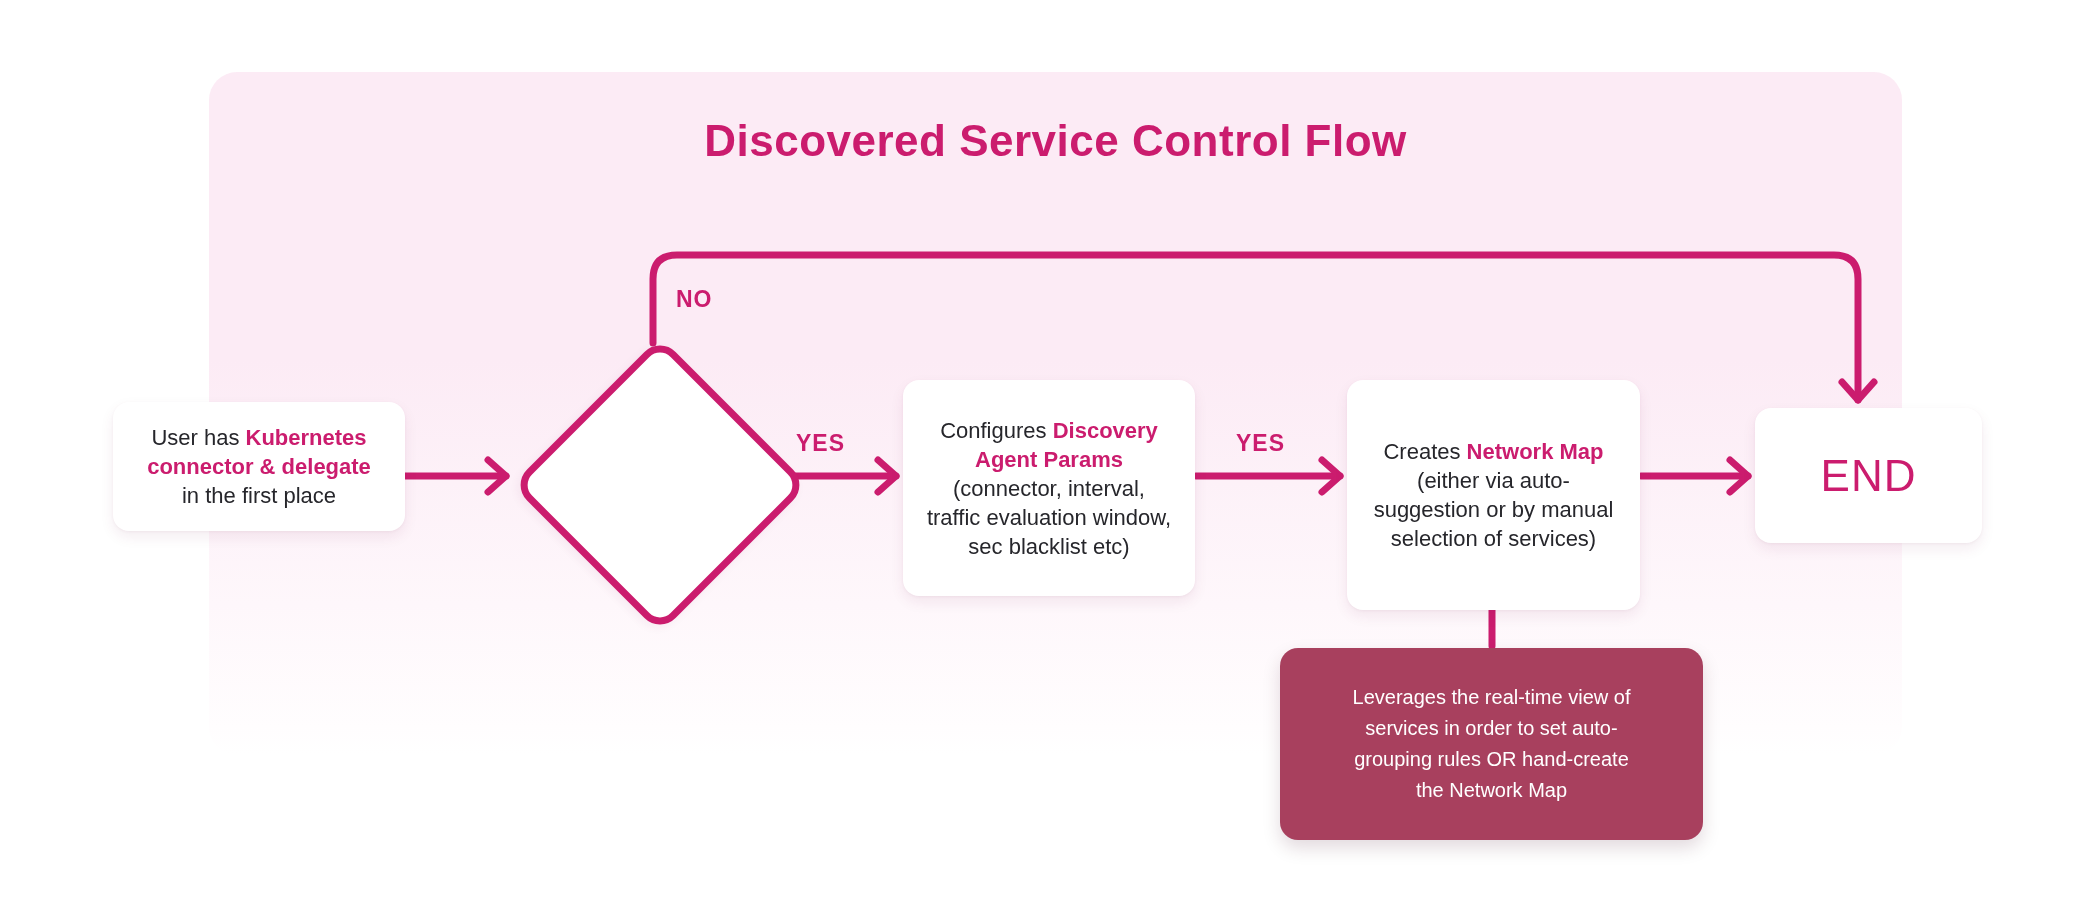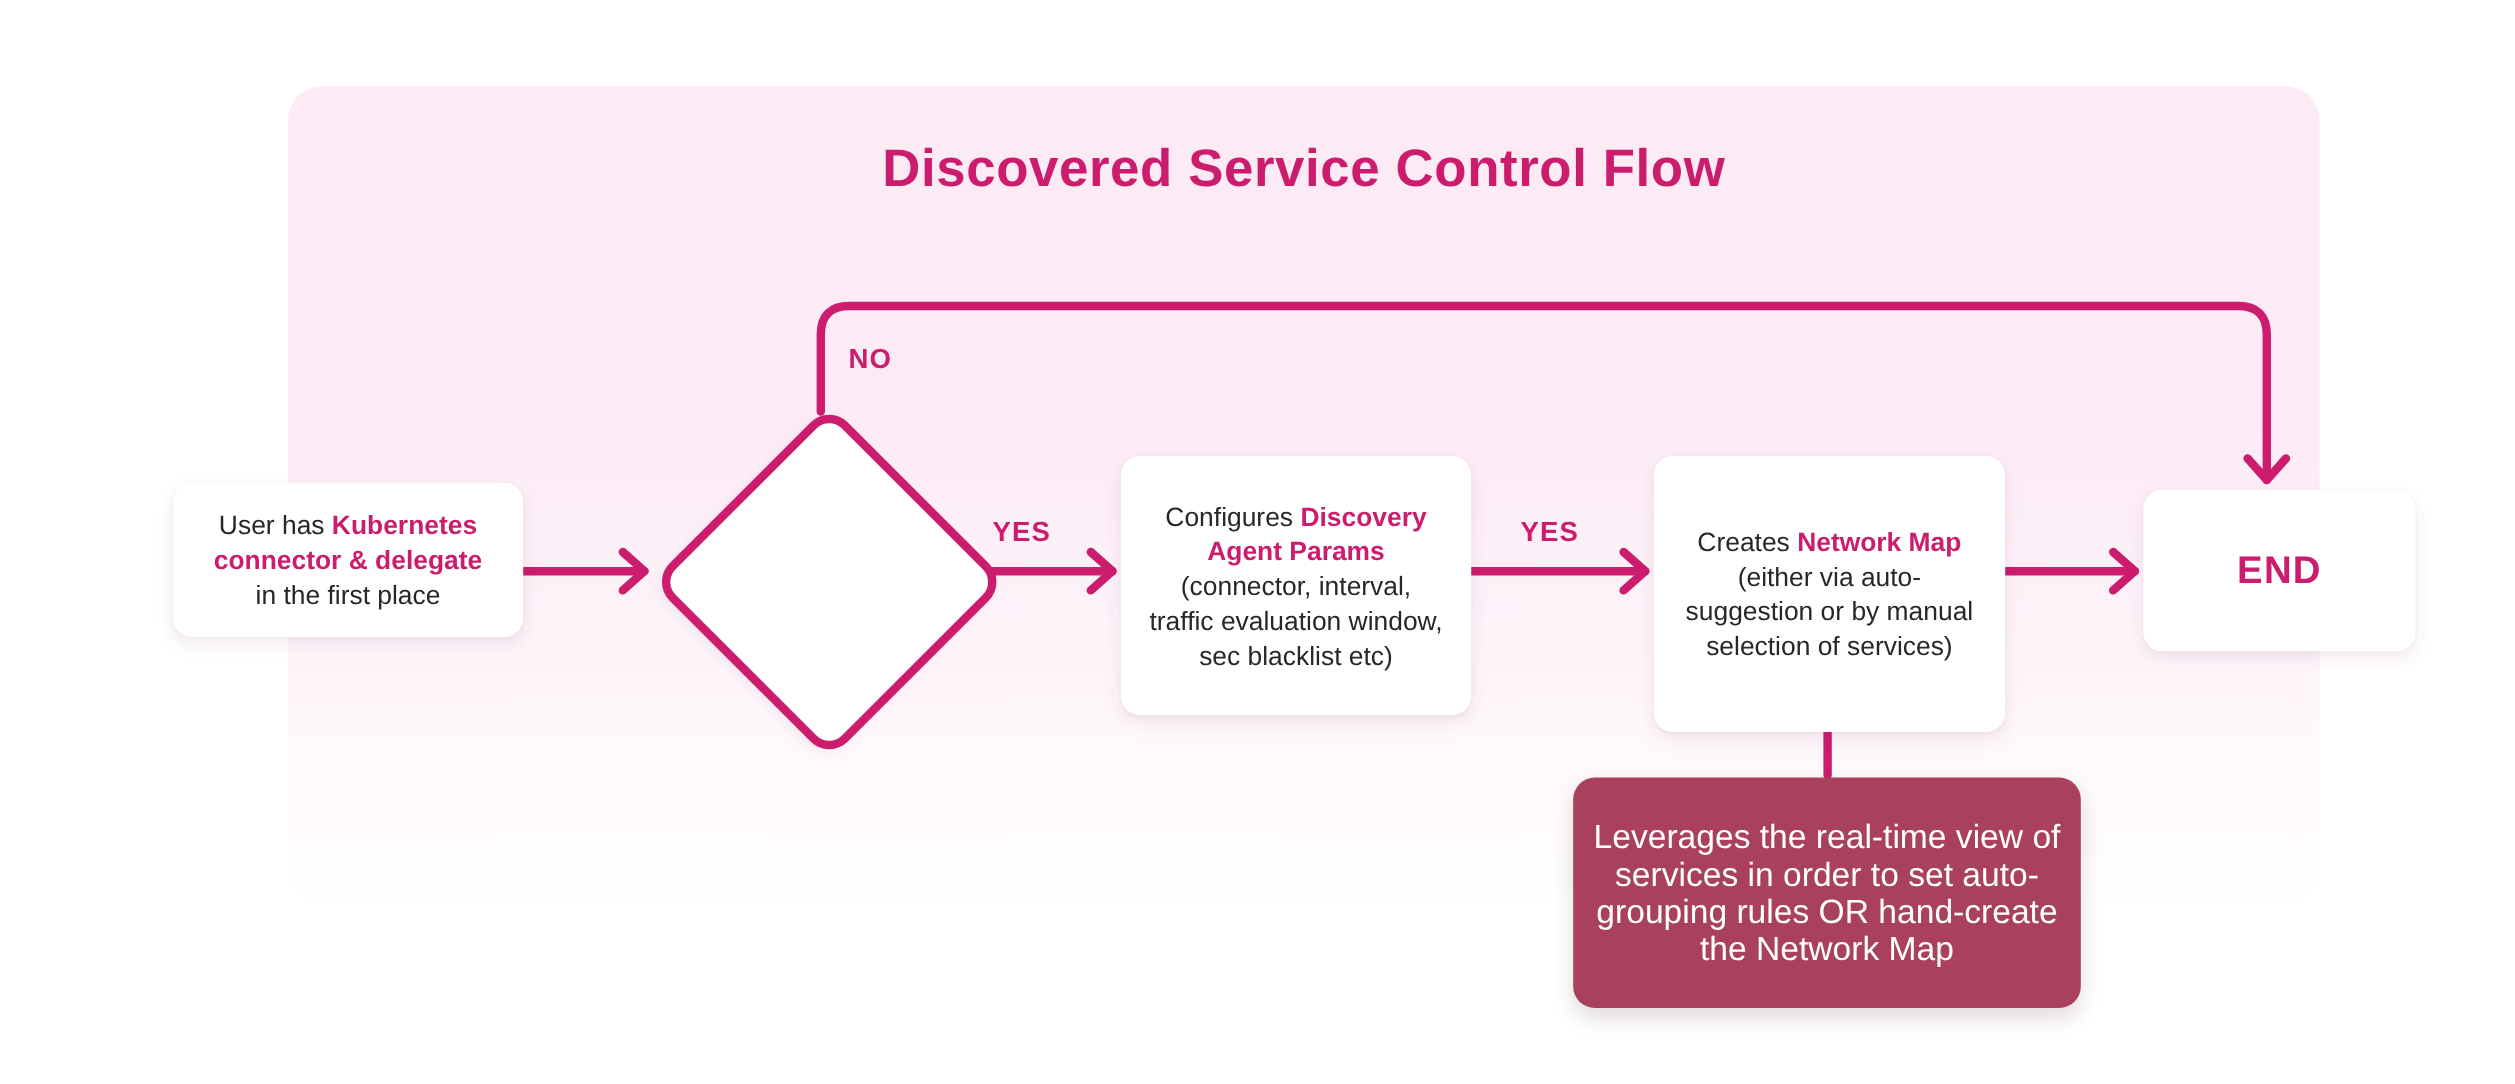--- a/index.html
+++ b/index.html
@@ -1,21 +1,21 @@
 <!DOCTYPE html>
 <html style="--accent: #cb1c6e; --panel-pink: #fcebf5; --callout-bg: #a8405e; --text-dark: #26262b; --node-bg: #ffffff;"><head>
 <meta charset="utf-8">
 <style>
   html,body{margin:0;padding:0;background:#ffffff;}
   body{
     font-family:"Liberation Sans","DejaVu Sans",sans-serif;
     width:2096px;height:903px;position:relative;overflow:hidden;
     color:var(--text-dark,#26262b);
   }
-  .canvas{position:absolute;inset:0;margin-left:31px;}
+  .canvas{position:absolute;inset:0;}
   .panel{
     position:absolute;left:209px;top:72px;width:1693px;height:683px;
     border-radius:28px;
     background:linear-gradient(180deg,var(--panel-pink,#fcebf5) 0%,var(--panel-pink,#fcebf5) 42%,#fffdfe 96%,#ffffff 100%);
   }
   .title{
     position:absolute;left:209px;top:116px;width:1693px;margin:0;
     text-align:center;font-size:44px;font-weight:bold;letter-spacing:0.5px;
     color:var(--accent,#cb1c6e);
   }
@@ -31,39 +31,39 @@
     position:absolute;background:var(--node-bg,#ffffff);border-radius:16px;
     display:flex;align-items:center;justify-content:center;text-align:center;
     box-shadow:0 6px 14px rgba(120,30,80,0.08),0 1px 3px rgba(120,30,80,0.05);
   }
   .node .rich{white-space:pre-line;font-size:22px;line-height:29px;}
   .rich .hl{color:var(--accent,#cb1c6e);font-weight:bold;}
   .node-start{left:113px;top:402px;width:292px;height:129px;}
   .node-configure{left:903px;top:380px;width:292px;height:216px;}
   .node-network-map{left:1347px;top:380px;width:293px;height:230px;}
   .node-end{left:1755px;top:408px;width:227px;height:135px;}
-  .end-text{font-size:32px;font-weight:bold;letter-spacing:1px;color:var(--accent,#cb1c6e);}
+  .end-text{font-size:44px;font-weight:normal;letter-spacing:1px;color:var(--accent,#cb1c6e);}
   .diamond-shape{
     position:absolute;left:555px;top:380px;width:196px;height:196px;
     background:#ffffff;border:7px solid var(--accent,#cb1c6e);border-radius:22px;
     transform:rotate(45deg);
     box-shadow:0 4px 10px rgba(120,30,80,0.06);
   }
   .diamond-text{
     position:absolute;left:515px;top:400px;width:276px;height:156px;
     display:flex;align-items:center;justify-content:center;text-align:center;
     white-space:pre-line;font-size:21px;line-height:28px;
   }
   .callout{
     position:absolute;left:1280px;top:648px;width:423px;height:192px;
     background:var(--callout-bg,#a8405e);border-radius:18px;
     display:flex;align-items:center;justify-content:center;text-align:center;
     box-shadow:0 8px 18px rgba(60,10,35,0.15);
   }
-  .callout .rich{white-space:pre-line;color:#ffffff;font-size:28px;line-height:31px;}
+  .callout .rich{white-space:pre-line;color:#ffffff;font-size:20px;line-height:31px;}
 </style>
 </head>
 <body>
 
 <div class="canvas">
 
   <div class="panel"></div>
 
   <h1 class="title">Discovered Service Control Flow</h1>
 

